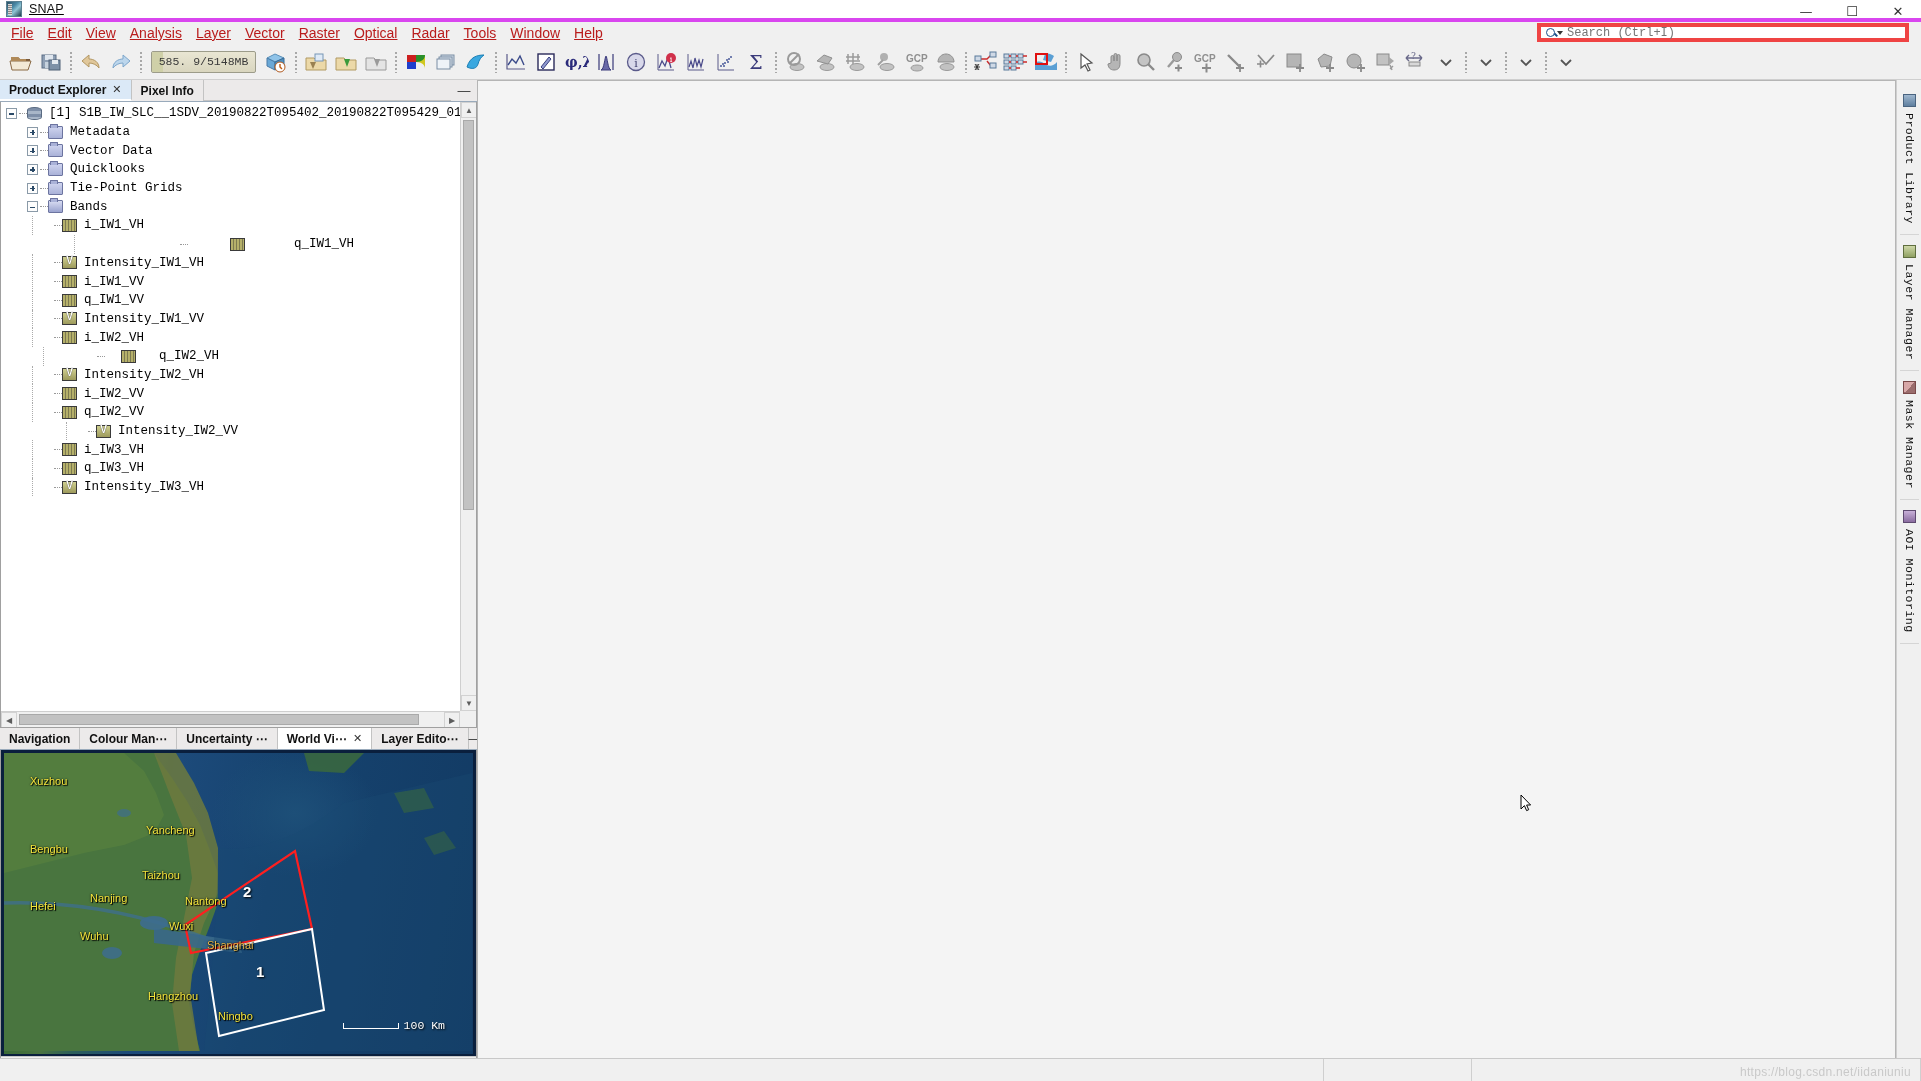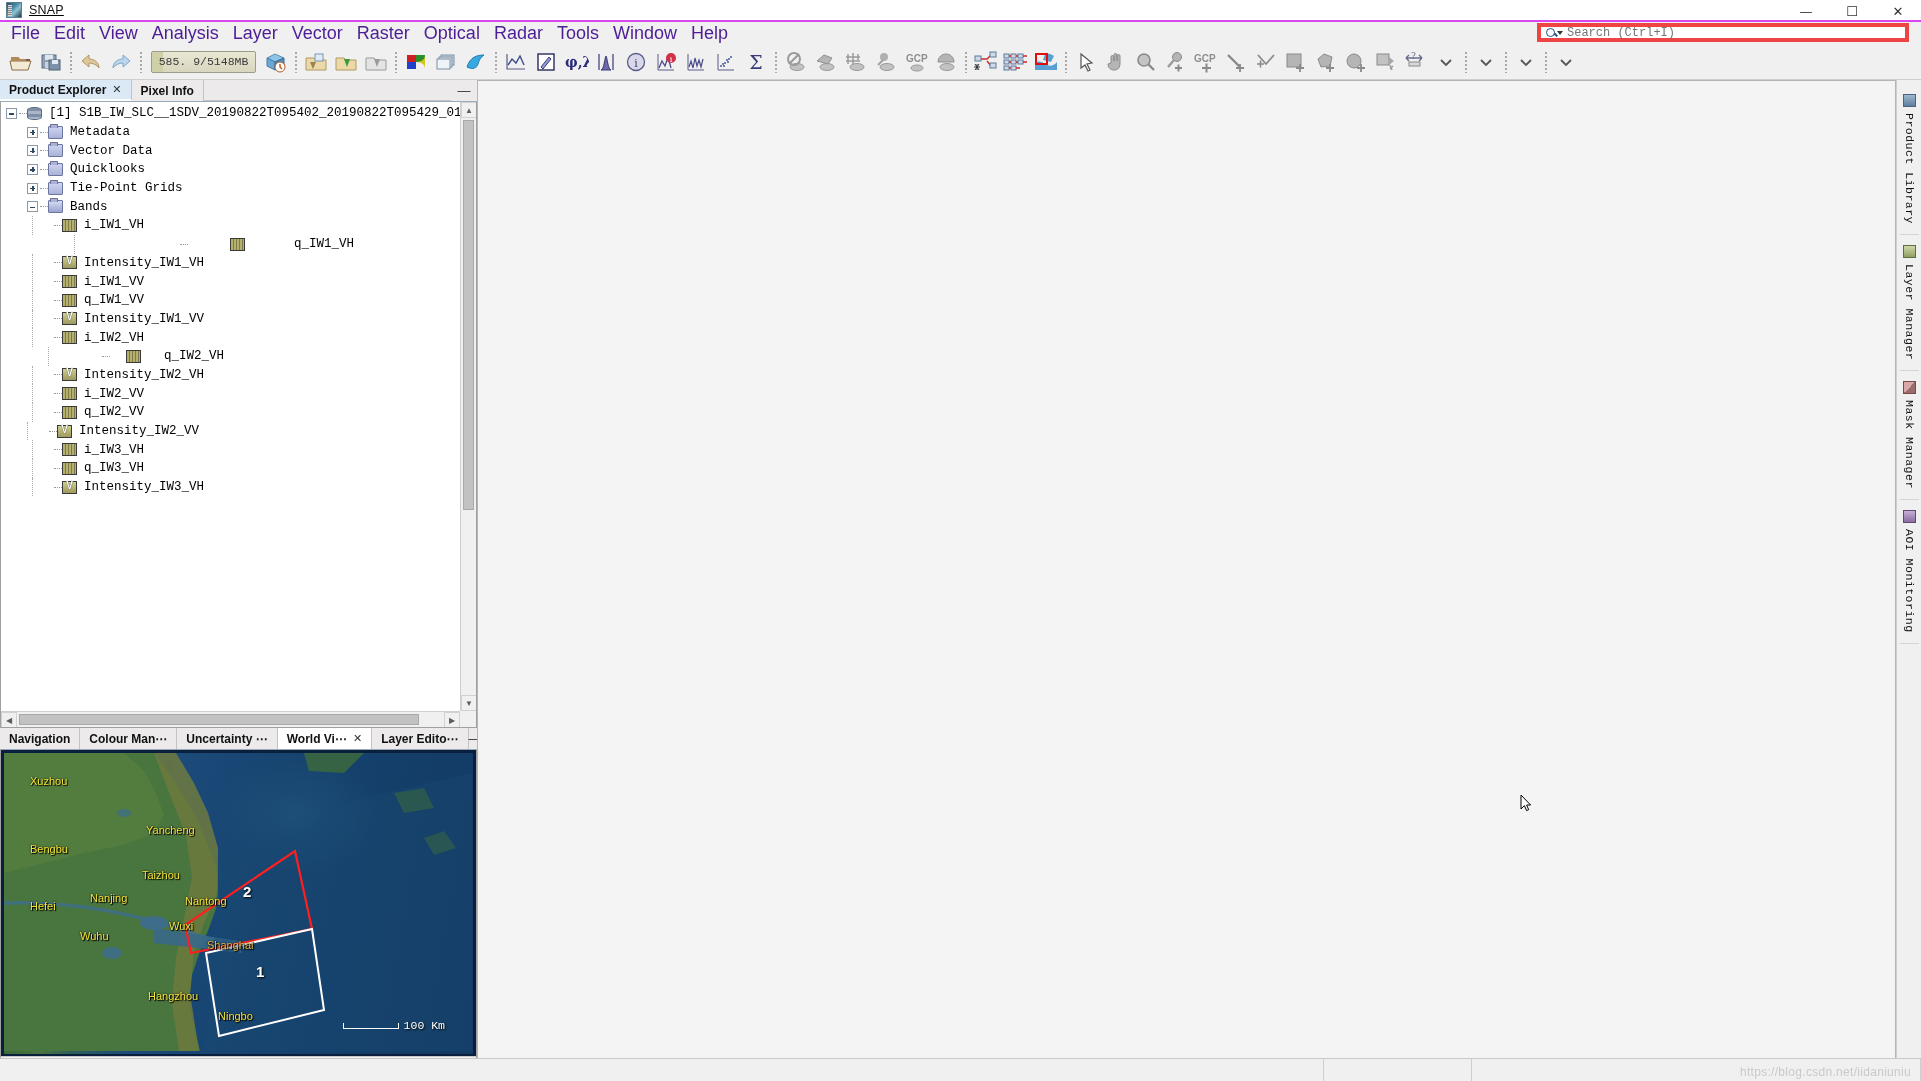--- a/index.html
+++ b/index.html
@@ -8,21 +8,21 @@
     width: 1921px; height: 1081px;
     overflow: hidden;
     font-family: "Liberation Sans", sans-serif;
     background: #f0f0f0;
   }
 
   
   #titlebar {
     height: 22px; background: #ffffff;
     display: flex; align-items: center;
-    border-bottom: 2px solid #d946ef;
+    border-bottom: 4px solid #d946ef;
     position: relative;
     text-decoration: underline;
   }
   #app-logo {
     width: 16px; height: 16px; margin-left: 6px; margin-right: 7px;
     background: linear-gradient(135deg,#2d4f63 0%,#4b8ba8 40%,#8fc4d4 60%,#1d3b4a 100%);
     border: 1px solid #5a7f90; position: relative; flex: none;
   }
   #app-logo::after{
     content:""; position:absolute; left:1px; top:2px; width:4px; height:11px;
@@ -34,22 +34,23 @@
     width: 46px; height: 22px; display: flex; align-items: center; justify-content: center;
     font-size: 13px; color: #333; font-family: "DejaVu Sans", sans-serif;
   }
 
   
   #menubar {
     height: 22px; background: #f0f0f0; display: flex; align-items: center;
     padding-left: 4px; position: relative;
   }
   .menu-item {
-    font-size: 18px; color: #4c1d95; padding: 3px 7px; line-height: 14px;
+    font-size: 14px; color: #b91c1c; padding: 3px 7px; line-height: 14px;
     white-space: nowrap;
+    text-decoration: underline;
   }
 
   #searchbox {
     position: absolute; right: 12px; top: 1px;
     width: 372px; height: 19px; background: #fff;
     border: 4px solid #ef4444; display: flex; align-items: center; justify-content: center;
   }
   #search-icon-wrap { width: 26px; display:flex; align-items:center; justify-content:center; }
   .mag {
     width: 9px; height: 9px; border: 1.6px solid #1a4f8a; border-radius: 50%;
@@ -734,21 +735,21 @@
             <div class="tlabel">Intensity_IW1_VV</div>
           </div>
           <div class="trow" style="padding-left:5px;">
             <div class="indent"></div>
               <div class="vline"></div>
               <div class="indent"></div>
             <div class="dots"></div>
             <div class="ic ic-band"></div>
             <div class="tlabel">i_IW2_VH</div>
           </div>
-          <div class="trow" style="padding-left:5px;gap:16px;">
+          <div class="trow" style="gap:16px;">
             <div class="indent"></div>
               <div class="vline"></div>
               <div class="indent"></div>
             <div class="dots"></div>
             <div class="ic ic-band"></div>
             <div class="tlabel">q_IW2_VH</div>
           </div>
           <div class="trow" style="padding-left:5px;">
             <div class="indent"></div>
               <div class="vline"></div>
@@ -766,21 +767,21 @@
             <div class="tlabel">i_IW2_VV</div>
           </div>
           <div class="trow" style="padding-left:5px;">
             <div class="indent"></div>
               <div class="vline"></div>
               <div class="indent"></div>
             <div class="dots"></div>
             <div class="ic ic-band"></div>
             <div class="tlabel">q_IW2_VV</div>
           </div>
-          <div class="trow" style="padding-left:0;">
+          <div class="trow" style="padding-left:0;margin-left:39px;">
             <div class="indent"></div>
               <div class="vline"></div>
               <div class="indent"></div>
             <div class="dots"></div>
             <div class="ic ic-virt"></div>
             <div class="tlabel">Intensity_IW2_VV</div>
           </div>
           <div class="trow" style="padding-left:5px;">
             <div class="indent"></div>
               <div class="vline"></div>

